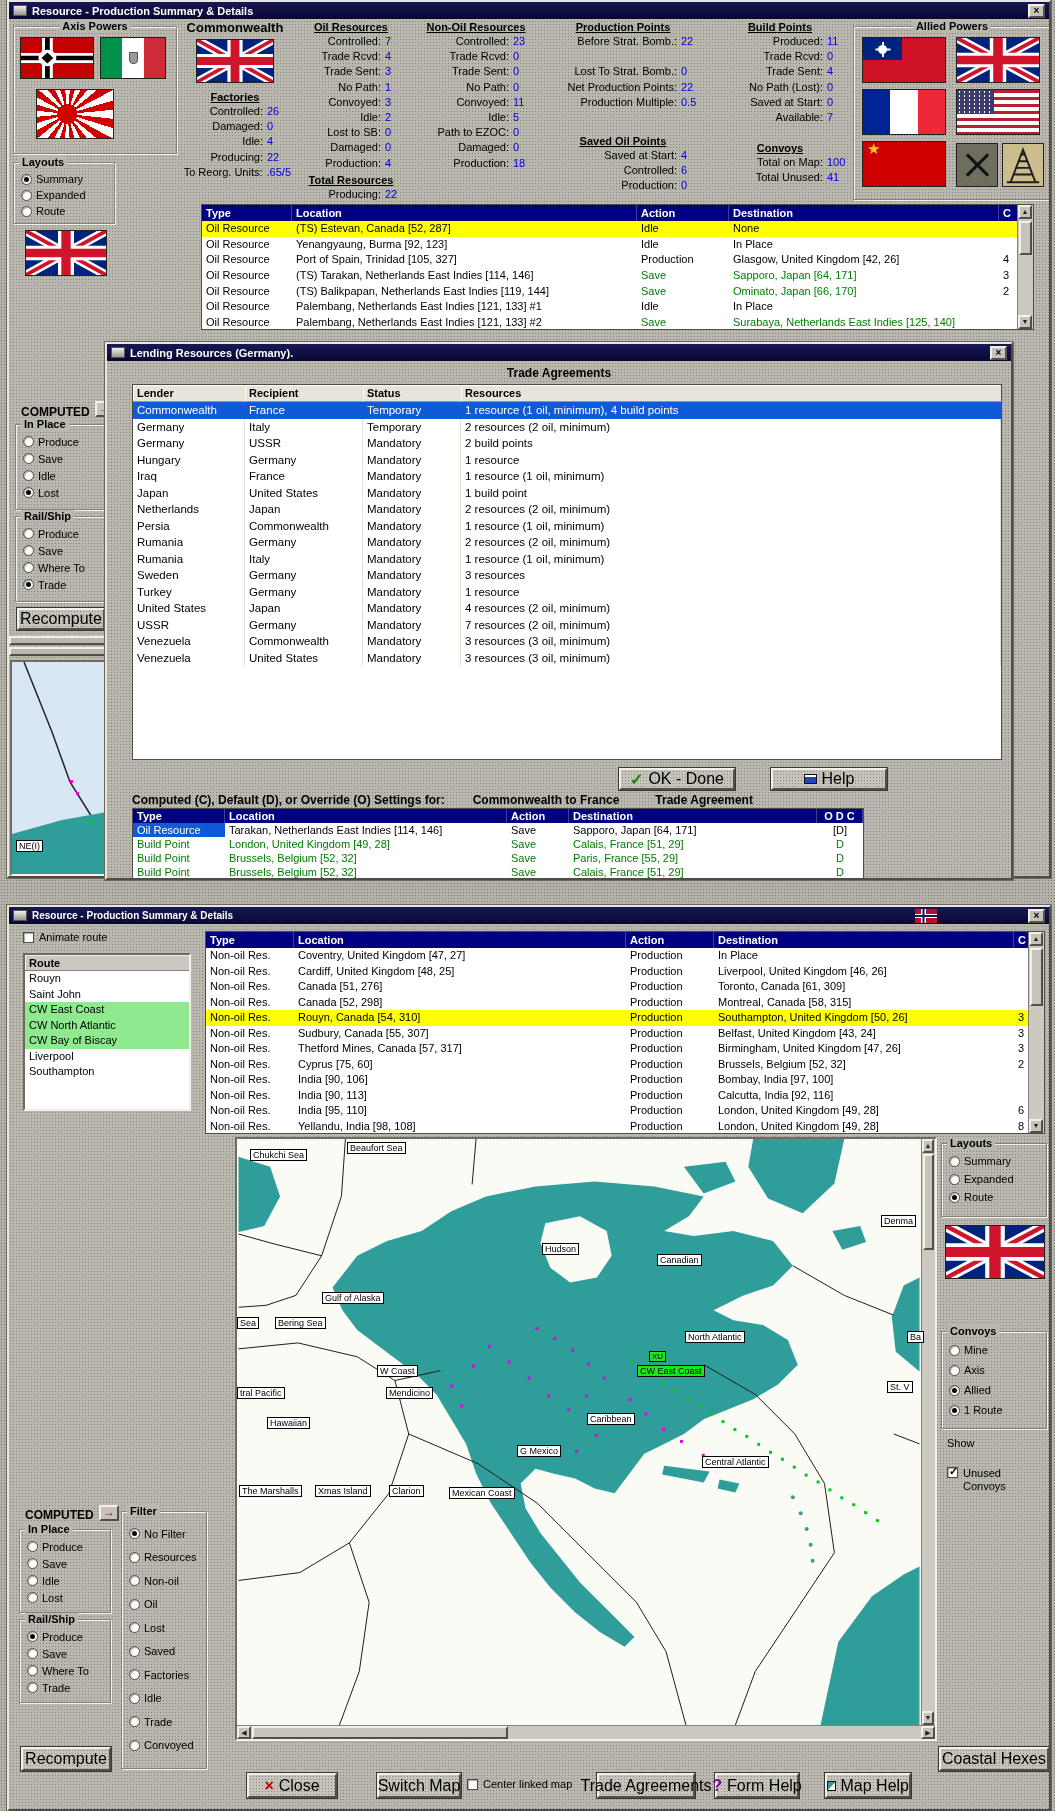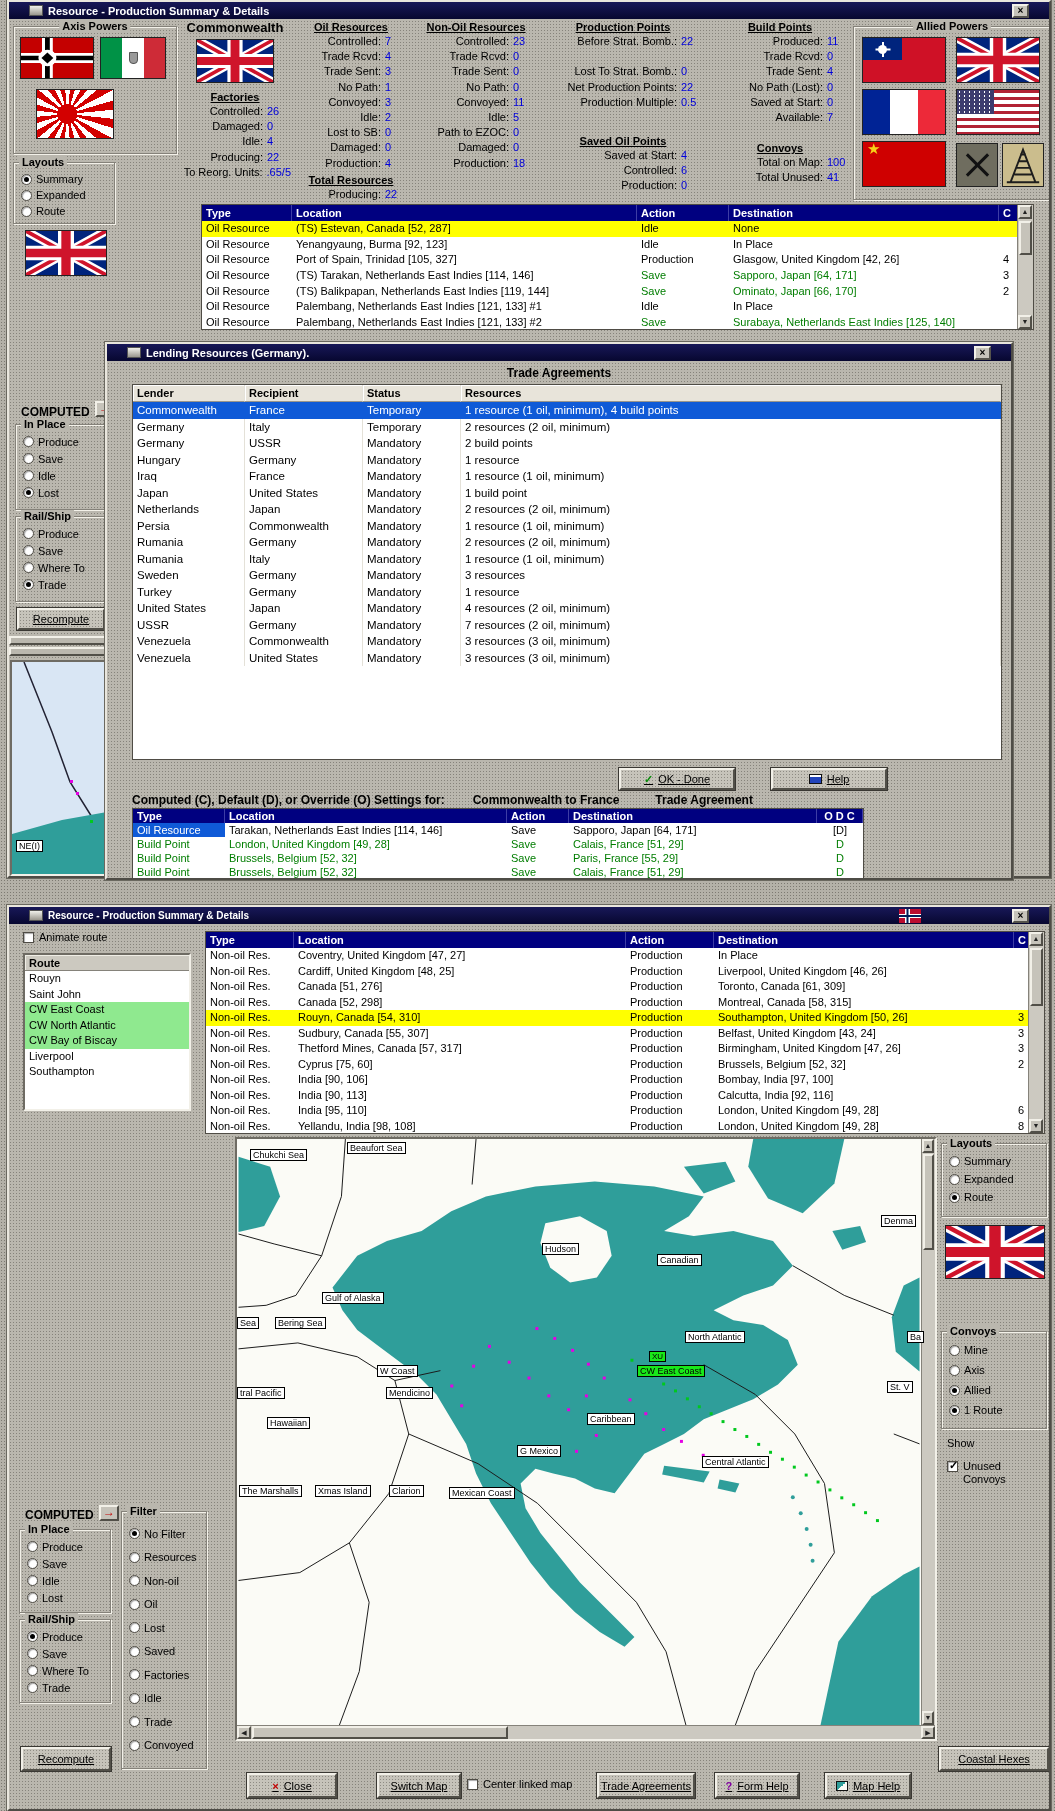--- a/index.html
+++ b/index.html
@@ -4,34 +4,34 @@
 <style>
   *{margin:0;padding:0;box-sizing:border-box;}
   html,body{width:1055px;height:1811px;}
   body{position:relative;font-family:"Liberation Sans",sans-serif;font-size:11px;color:#000;
        background-color:#b4b1a8;background-image:radial-gradient(#7d7a72 .6px,transparent .9px);background-size:3px 3px;overflow:hidden;}
   .abs{position:absolute;}
   .b{font-weight:bold;}
   .tex{background-color:#bab7ae;background-image:radial-gradient(#86837b .6px,transparent .9px);background-size:3px 3px;}
   .win{position:absolute;border:2px solid;border-color:#e9e6dd #4e4c46 #4e4c46 #e9e6dd;box-shadow:0 0 0 1px #6a685f;overflow:hidden;}
   .win > *{position:absolute;}
-  .titlebar{left:0;top:0;right:0;height:17px;background:linear-gradient(180deg,#181858,#070730);color:#fff;display:flex;align-items:center;gap:5px;padding:0 20px;font-weight:bold;font-size:11px;}
+  .titlebar{left:0;top:0;right:0;height:17px;background:linear-gradient(180deg,#181858,#070730);color:#fff;display:flex;align-items:center;gap:5px;padding:0 4px;font-weight:bold;font-size:11px;}
   .ticon{width:14px;height:11px;background:linear-gradient(#f0f0ea,#9a978e);border:1px solid #555;flex:none;}
   .ttext{white-space:nowrap;}
   .xbtn{margin-left:auto;width:17px;height:14px;background:#c6c3ba;border:2px solid;border-color:#f2f0e8 #55534c #55534c #f2f0e8;font:bold 10px/10px "Liberation Sans",sans-serif;text-align:center;color:#000;flex:none;}
   .grp{position:absolute;border:1px solid #85827a;box-shadow:1px 1px 0 #f3f1e9,inset 1px 1px 0 #f3f1e9;}
   .leg{position:absolute;top:-7px;left:50%;transform:translateX(-50%);background:#bab7ae;padding:0 3px;font-weight:bold;white-space:nowrap;font-size:11px;}
   .leg.l{left:5px;transform:none;}
   .opt{display:flex;align-items:center;gap:4px;height:17px;padding-left:7px;white-space:nowrap;}
   .radio{width:11px;height:11px;border-radius:50%;background:#fff;border:1px solid #4f4c45;box-shadow:inset 1px 1px 1px #aaa;position:relative;flex:none;}
   .opt.on .radio::after{content:"";position:absolute;left:2px;top:2px;width:5px;height:5px;border-radius:50%;background:#000;}
   .cb{width:11px;height:11px;background:#fff;border:1px solid #4f4c45;box-shadow:inset 1px 1px 1px #aaa;position:relative;flex:none;}
   .cb.on::after{content:"✓";position:absolute;left:1px;top:-3px;font-size:11px;font-weight:bold;color:#000;}
   .cbrow{position:absolute;display:flex;align-items:center;gap:5px;white-space:nowrap;}
-  .btn{position:absolute;display:flex;align-items:center;justify-content:center;gap:5px;background-color:#c6c3ba;background-image:radial-gradient(#8e8b83 .6px,transparent .9px);background-size:3px 3px;border:2px solid;border-color:#f2f0e8 #514f48 #514f48 #f2f0e8;box-shadow:0 0 0 1px #3a3833;font-family:"Liberation Sans",sans-serif;font-size:11px;color:#000;white-space:nowrap;text-decoration:underline;}
+  .btn{position:absolute;display:flex;align-items:center;justify-content:center;gap:5px;background-color:#c6c3ba;background-image:radial-gradient(#8e8b83 .6px,transparent .9px);background-size:3px 3px;border:2px solid;border-color:#f2f0e8 #514f48 #514f48 #f2f0e8;box-shadow:0 0 0 1px #3a3833;font-family:"Liberation Sans",sans-serif;font-size:16px;color:#000;white-space:nowrap;}
   .abtn{position:absolute;width:20px;height:16px;background:#c6c3ba;border:2px solid;border-color:#f2f0e8 #514f48 #514f48 #f2f0e8;color:#c40000;font-weight:bold;font-size:12px;line-height:11px;text-align:center;}
   
   .cname{font-size:13px;text-align:center;font-weight:bold;}
   .shead{font-weight:bold;text-decoration:underline;text-align:center;height:14px;line-height:14px;font-size:11px;white-space:nowrap;}
   .srow{display:flex;height:15.2px;line-height:15.2px;white-space:nowrap;}
   .sl{flex:1;text-align:right;}
   .sv2{color:#0000dc;margin-left:4px;min-width:24px;text-align:left;}
   
   .tbl{position:absolute;background:#fff;border:1px solid #4f4c45;overflow:hidden;}
   .thead{display:flex;background:#000080;color:#fff;font-weight:bold;height:16px;line-height:16px;}
@@ -1022,21 +1022,21 @@
         <span>Allied</span>
       </div>
         <div class="opt on" style="height:20px">
         <span class="radio"></span>
         <span>1 Route</span>
       </div>
       </div>
   </div>
   <div class="abs" style="left:938px;top:530px;width:100px">
     <div>Show</div>
-    <div style="display:flex;align-items:center;gap:5px;margin-top:11px">
+    <div style="display:flex;align-items:flex-start;gap:5px;margin-top:18px">
       <span class="cb on"></span>
       <span>Unused</span>
     </div>
     <div style="margin-left:16px;margin-top:1px">Convoys</div>
   </div>
   <button class="btn" style="left:930px;top:840px;width:110px;height:24px">Coastal Hexes</button>
 
   <div class="b abs" style="left:16px;top:601px;font-size:12px">COMPUTED</div>
   <span class="abtn" style="left:90px;top:598px">→</span>
   <div class="grp" style="left:10px;top:622px;width:92px;height:84px">

